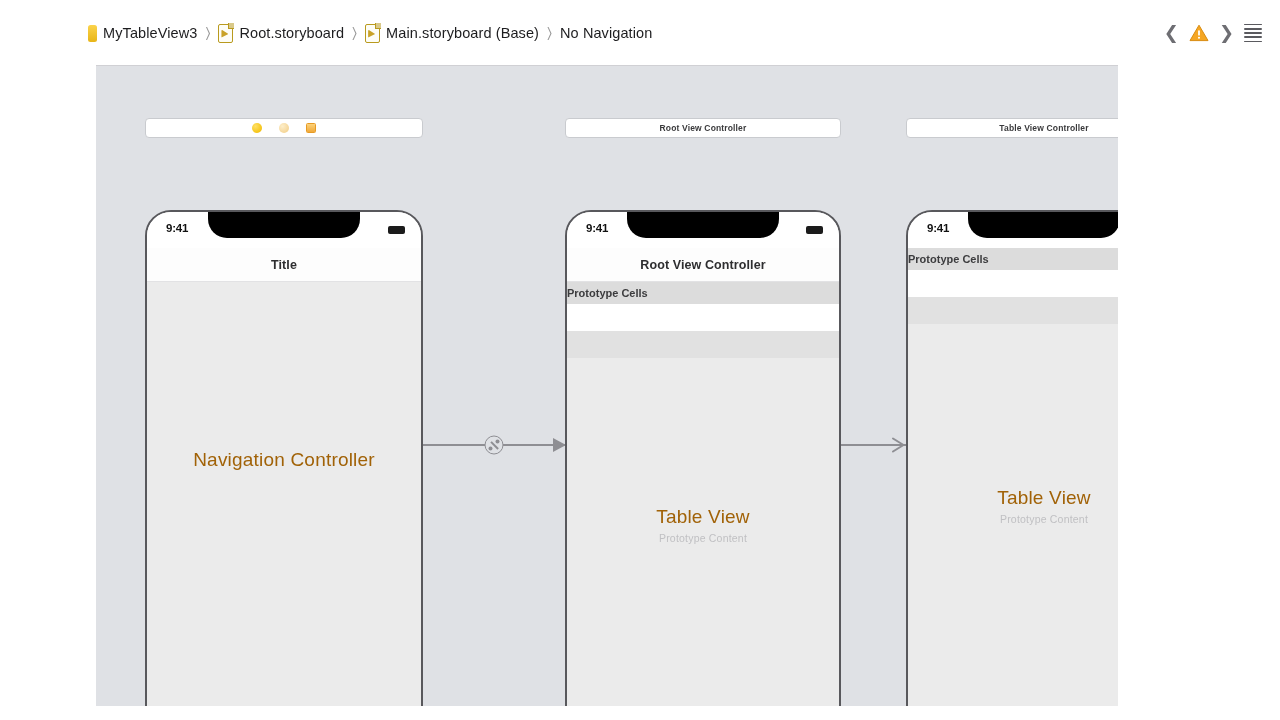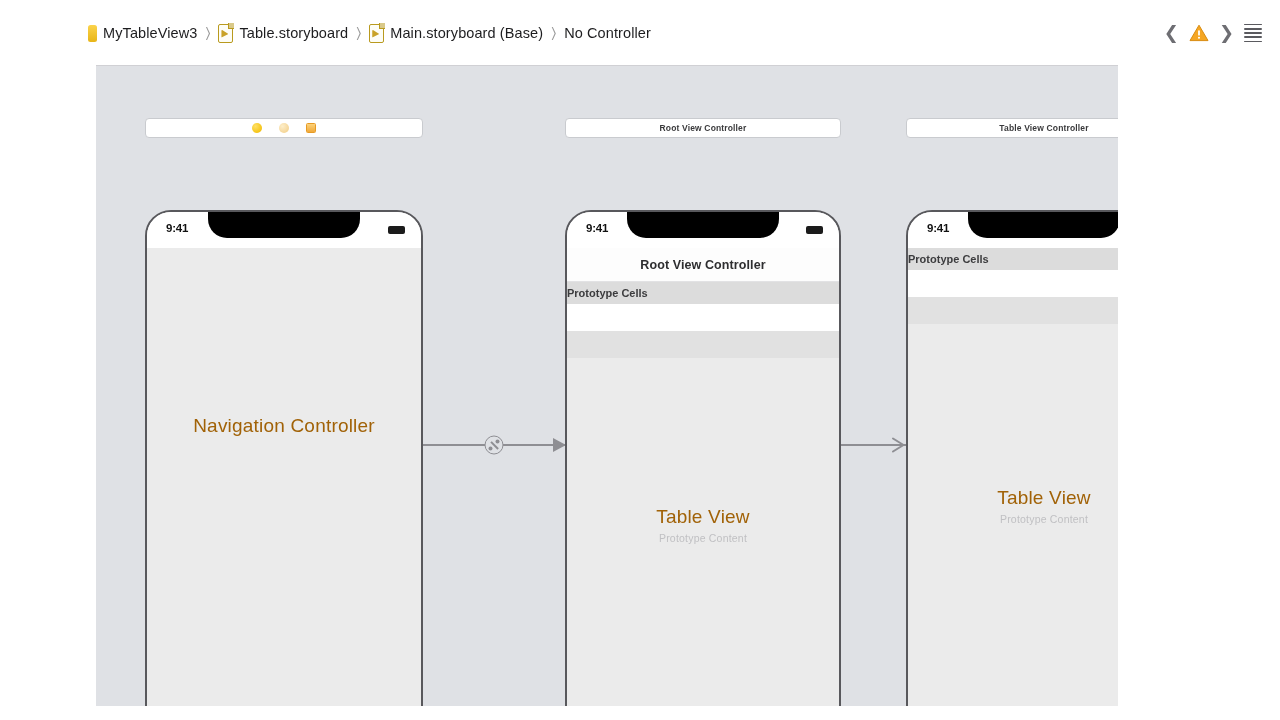--- a/index.html
+++ b/index.html
@@ -233,36 +233,36 @@
       <span class="crumb-label">MyTableView3</span>
     </div>
     <span class="sep">〉</span>
 
     <div class="crumb">
       <span class="ic-doc">
         <span class="page"></span>
           <span class="mark"></span>
           <span class="fold"></span>
       </span>
-      <span class="crumb-label">Table.storyboard</span>
+      <span class="crumb-label">Root.storyboard</span>
     </div>
     <span class="sep">〉</span>
 
     <div class="crumb">
       <span class="ic-doc">
         <span class="page"></span>
           <span class="mark"></span>
           <span class="fold"></span>
       </span>
       <span class="crumb-label">Main.storyboard (Base)</span>
     </div>
     <span class="sep">〉</span>
 
     <div class="crumb">
-      <span class="crumb-label">No Controller</span>
+      <span class="crumb-label">No Navigation</span>
     </div>
   </div>
 
   <div class="jb-right">
     <span class="chev">❮</span>
     <span class="warn-tri">
       <svg width="20" height="18" viewBox="0 0 20 18">
         <path d="M10 1.2 L19 16.6 L1 16.6 Z" fill="#f5a623" stroke="#d98c10" stroke-width="1" stroke-linejoin="round"></path>
         <rect x="9.1" y="6.2" width="1.8" height="5.4" rx=".9" fill="#ffffff"></rect>
         <circle cx="10" cy="13.8" r="1.05" fill="#ffffff"></circle>
@@ -289,20 +289,23 @@
       <span class="ic-exit"></span>
     </div>
 
     <div class="phone" style="left:0; width:278px; height:562px;">
       <div class="phone-inner">
         <div class="statusbar">
           <div class="notch"></div>
           <div class="clock">9:41</div>
           <div class="battery"></div>
         </div>
+        <div class="navbar">
+          <span class="navbar-title">Title</span>
+        </div>
         <div class="body-area">
           <div class="center-stack" style="top:119px;">
             <div class="ph-title">Navigation Controller</div>
           </div>
         </div>
       </div>
     </div>
   </div>
 
   <div class="segue" style="left:327px; top:378px; width:142px;">

